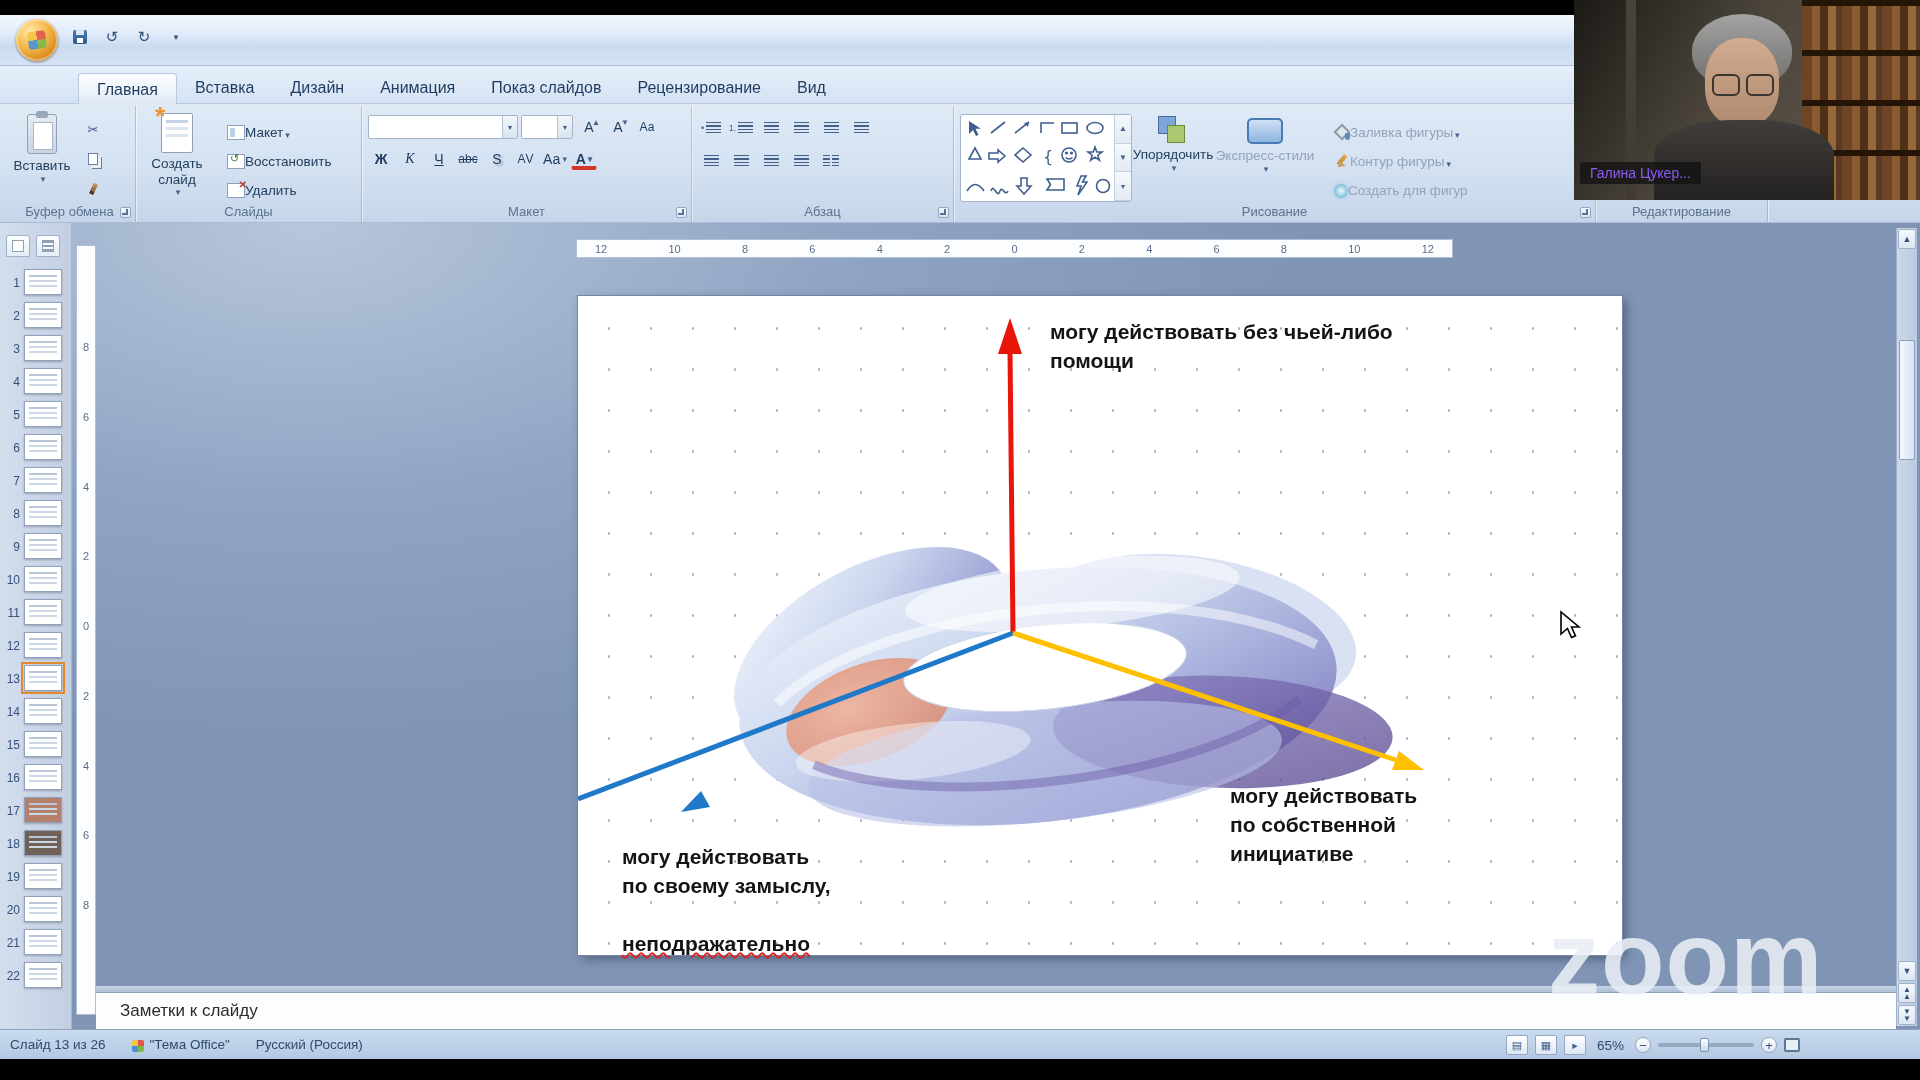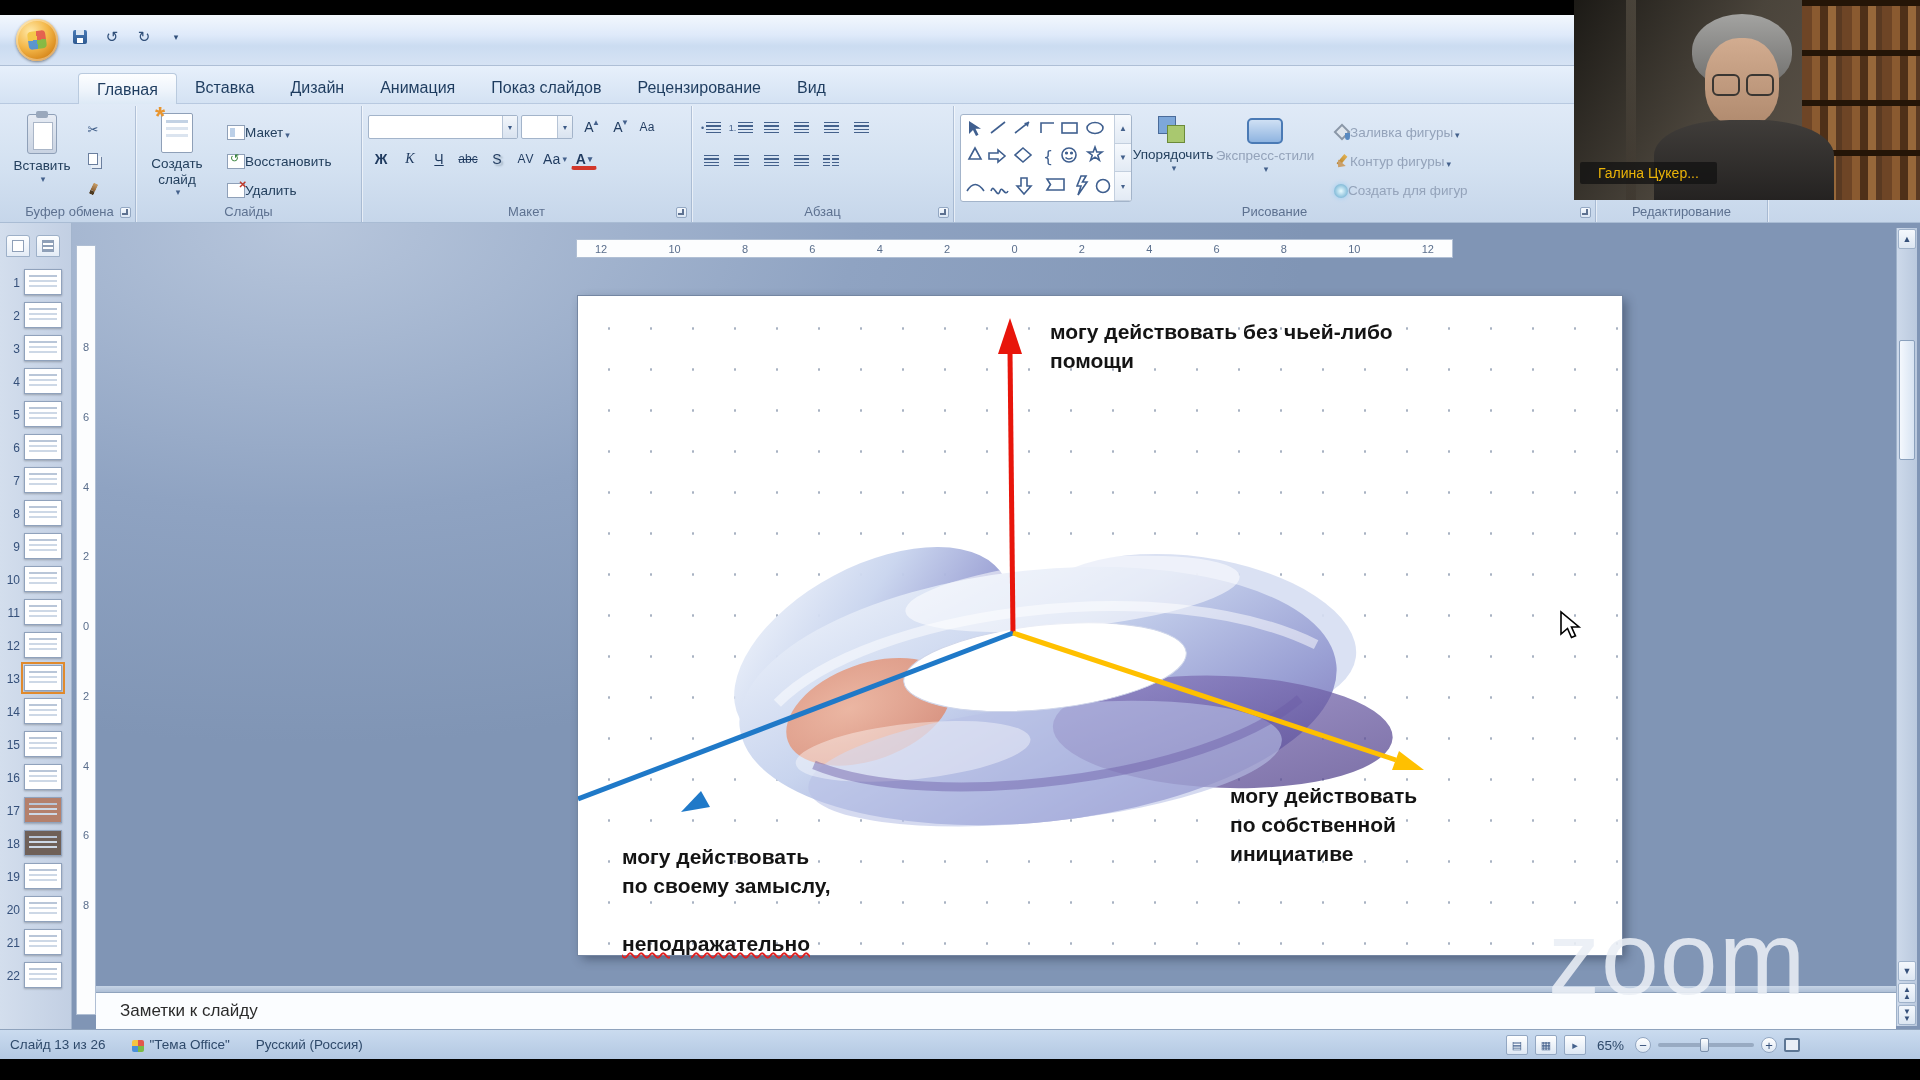--- a/index.html
+++ b/index.html
@@ -170,24 +170,24 @@
   .doorline{position:absolute;left:52px;top:0;width:10px;height:100%;background:linear-gradient(#6c635577,#3a332b77)}
   .books{position:absolute;right:0;top:0;width:118px;height:100%;
     background:repeating-linear-gradient(90deg,#6e4526 0 10px,#8a5a30 10px 18px,#4e3018 18px 26px,#97683a 26px 34px,#5a3a22 34px 40px)}
   .books::after{content:"";position:absolute;inset:0;background:repeating-linear-gradient(0deg,transparent 0 44px,#241507 44px 50px)}
   .hair{position:absolute;left:118px;top:14px;width:100px;height:74px;border-radius:50% 50% 45% 45%;background:linear-gradient(#a3a3a1,#6f6e6c)}
   .face{position:absolute;left:131px;top:38px;width:74px;height:88px;border-radius:46% 46% 42% 42%;background:linear-gradient(#d2ac90,#b08a6e)}
   .glasses{position:absolute;left:138px;top:74px;width:62px;height:22px}
   .glasses::before,.glasses::after{content:"";position:absolute;top:0;width:24px;height:18px;border:2px solid #3a3632;border-radius:6px}
   .glasses::before{left:0}.glasses::after{right:0}
   .bodyy{position:absolute;left:80px;top:120px;width:180px;height:84px;border-radius:42% 42% 0 0;background:linear-gradient(#403d3a,#232120)}
-  .nametag{position:absolute;left:6px;bottom:16px;background:rgba(18,18,18,.75);color:#eab308;
-    font-size:14px;padding:3px 18px;border-radius:2px}
-
-  .zoomwm{position:absolute;left:1548px;top:906px;font-size:104px;font-weight:400;letter-spacing:1px;
+  .nametag{position:absolute;left:6px;bottom:16px;background:rgba(18,18,18,.75);color:#8b5cf6;
+    font-size:14px;padding:3px 10px;border-radius:2px}
+
+  .zoomwm{position:absolute;left:1548px;top:906px;font-size:104px;font-weight:700;letter-spacing:1px;
     color:rgba(233,238,245,.88);z-index:30;line-height:1}
   .cursor{position:absolute;left:1558px;top:610px;z-index:90}
 </style>
 </head>
 <body>
 
 <div class="titlebar">
   <div class="office-btn">
     <div class="office-logo"></div>
   </div>

